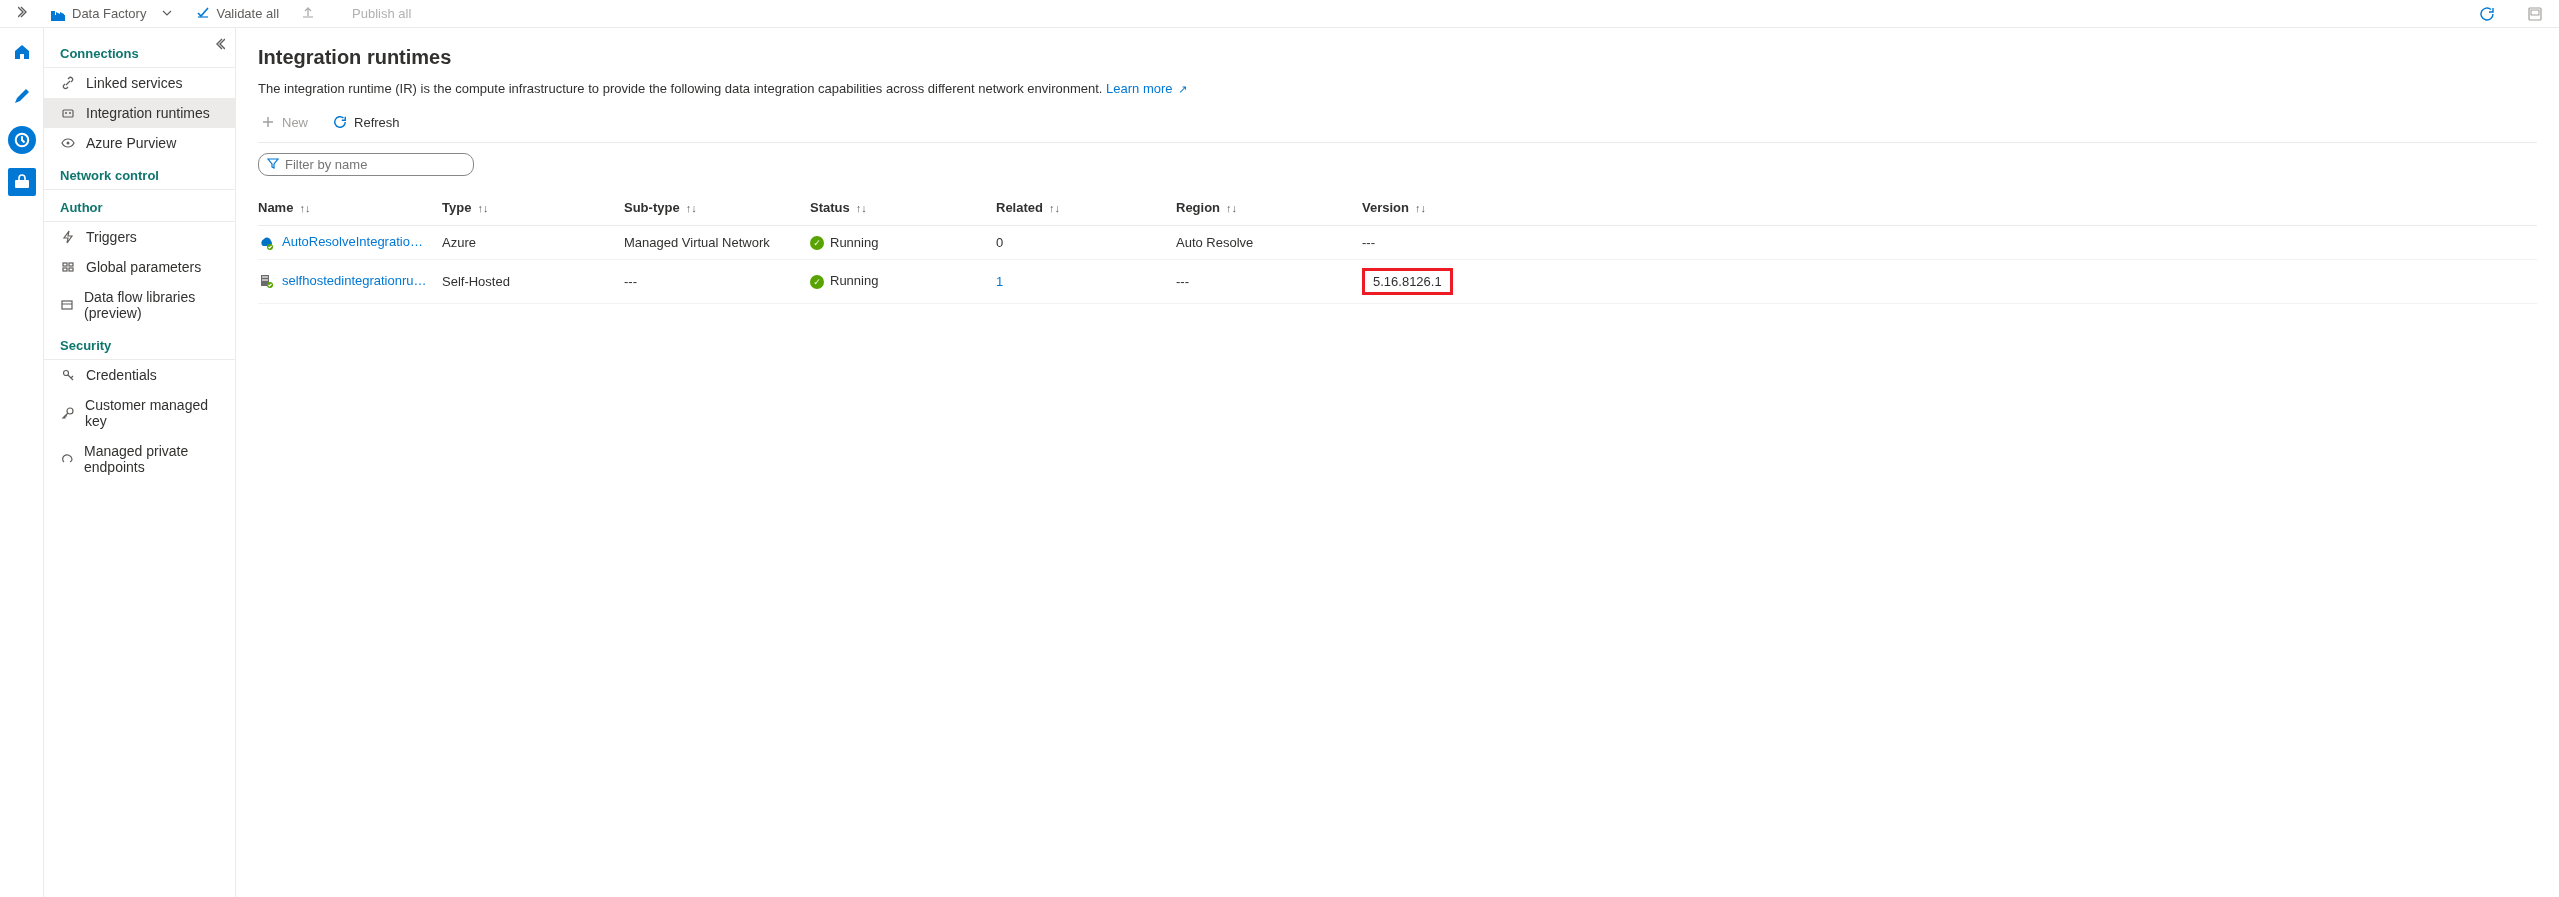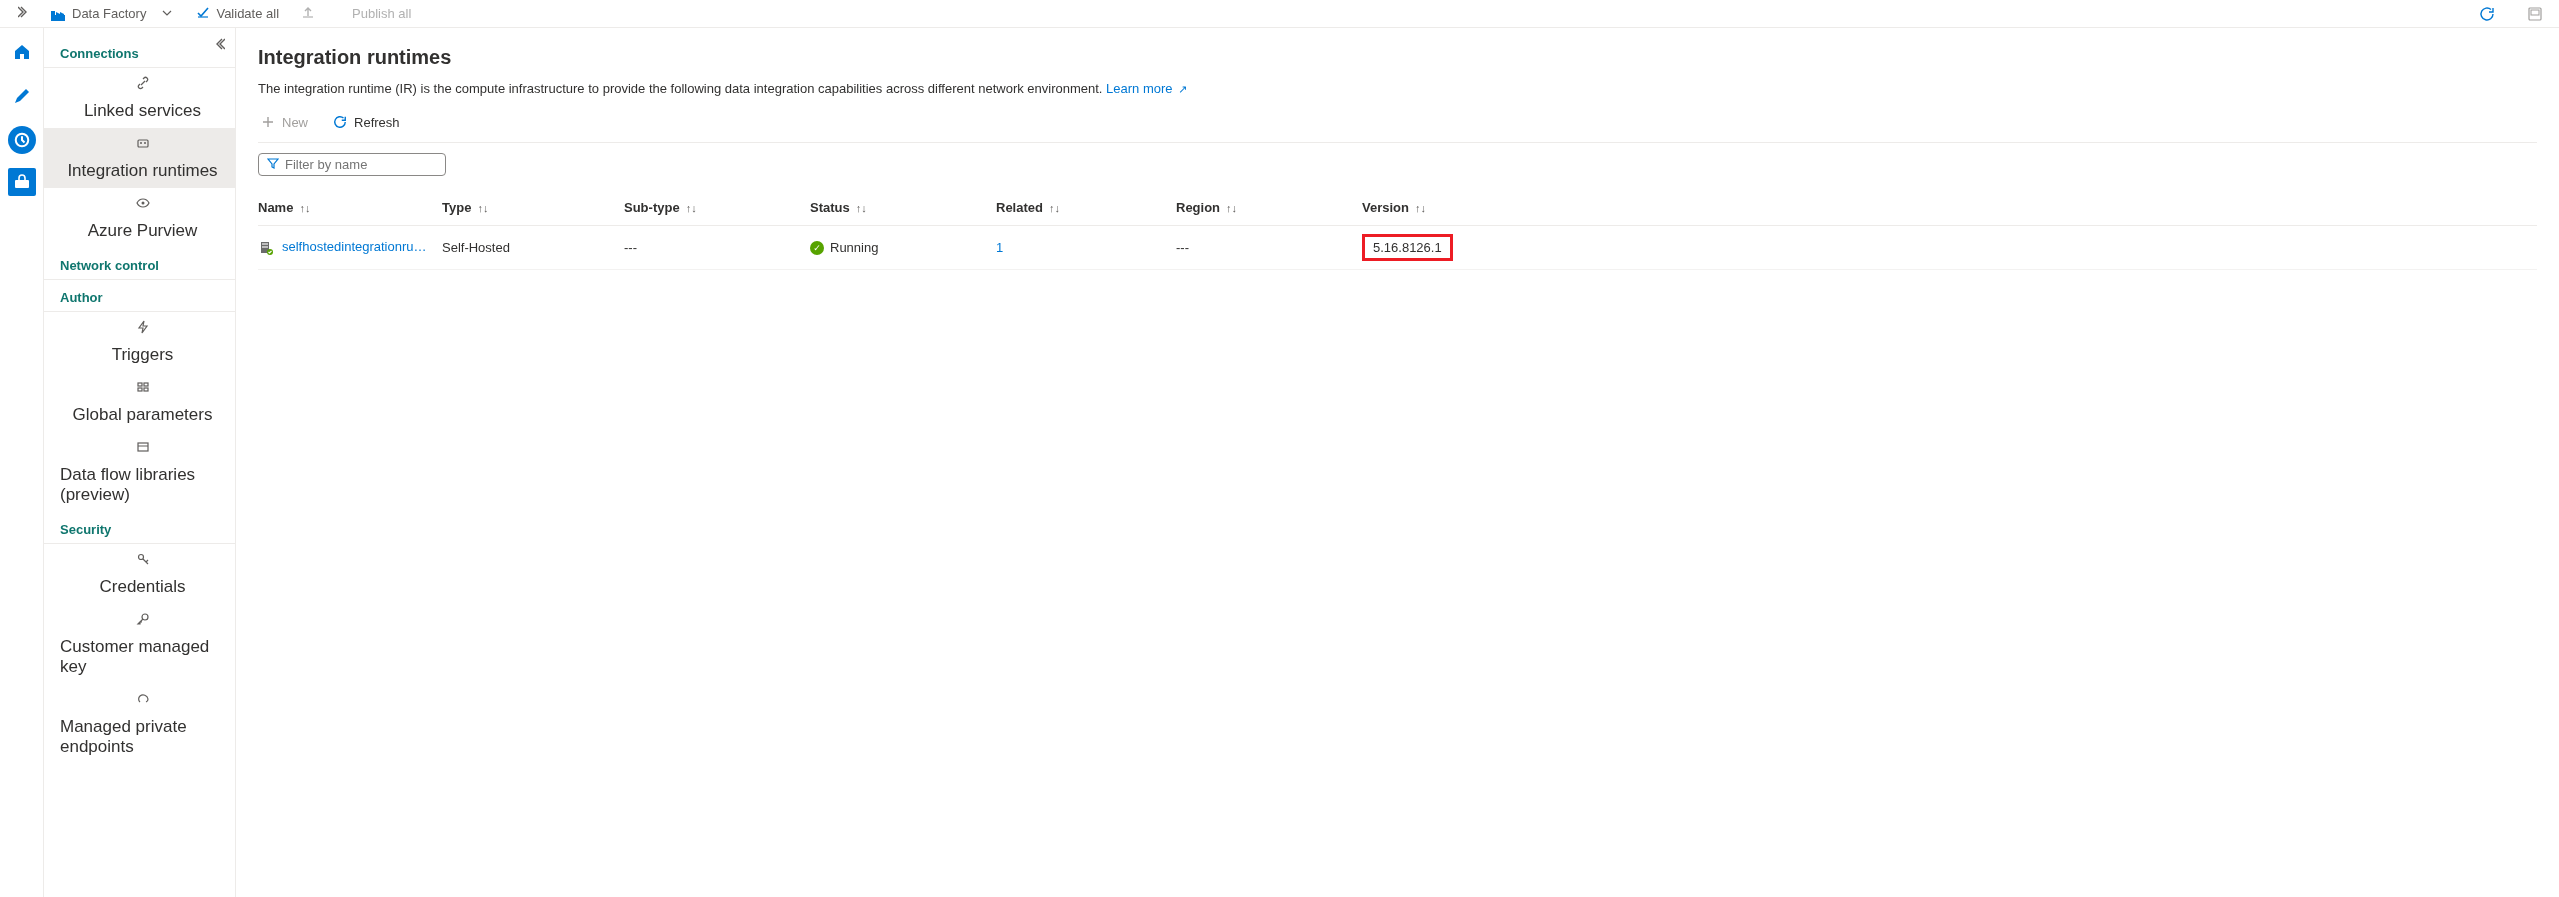--- a/index.html
+++ b/index.html
@@ -27,36 +27,36 @@
   .rail-btn.pencil { color: #0078d4; }
   .rail-btn.monitor-wrap { position: relative; }
   .rail-btn.toolbox { color: #fff; background: #0078d4; width: 28px; height: 28px; border-radius: 2px; }
   .monitor-bg { width: 28px; height: 28px; border-radius: 50%; background: #0078d4; display:flex; align-items:center; justify-content:center; color: #fff;}
   
   
   .sidebar { width: 192px; border-right: 1px solid #edebe9; padding-top: 8px; position: relative; }
   .sidebar .collapse { position: absolute; top: 10px; right: 10px; color: #605e5c; cursor: pointer; }
   .sidebar .group-title { padding: 10px 16px 6px 16px; font-size: 13px; font-weight: 600; color: #0f766e; border-bottom: 1px solid #edebe9; }
   .sidebar ul { list-style: none; }
-  .sidebar li { display: flex; align-items: center; gap: 10px; padding: 7px 10px 7px 16px; cursor: pointer; font-size: 17px; color: #323130; flex-direction: column; }
+  .sidebar li { display: flex; align-items: center; gap: 10px; padding: 7px 10px 7px 16px; cursor: pointer; font-size: 14px; color: #323130; }
   .sidebar li.active { background: #edebe9; }
   .sidebar li .ic { width: 16px; height: 16px; display: inline-flex; align-items:center; justify-content:center; color: #605e5c; }
   
   
   .main { flex: 1; padding: 18px 22px; overflow: auto; }
   .main h1 { font-size: 20px; font-weight: 600; margin-bottom: 12px; }
   .main .subtitle { font-size: 13px; color: #323130; margin-bottom: 14px; }
   .main .subtitle a { color: #0078d4; text-decoration: none; }
   .main .subtitle a .ext { font-size: 11px; margin-left: 2px; }
   .action-row { display: flex; align-items: center; gap: 20px; margin-bottom: 8px; }
   .action-row .btn { display: flex; align-items: center; gap: 6px; cursor: pointer; padding: 4px 2px; }
   .action-row .btn.disabled { color: #a19f9d; cursor: default; }
   .action-row .btn .ic { width: 16px; height: 16px; display:inline-flex; align-items:center; justify-content:center; }
   .divider { height: 1px; background: #edebe9; margin-bottom: 10px; }
-  .filter-box { display: inline-flex; align-items: center; border: 1px solid #8a8886; border-radius: 4px; padding: 3px 8px; width: 188px; margin-bottom: 14px; gap: 6px; }
+  .filter-box { display: inline-flex; align-items: center; border: 1px solid #8a8886; border-radius: 10px; padding: 3px 8px; width: 216px; margin-bottom: 14px; gap: 6px; }
   .filter-box input { border: none; outline: none; font-size: 13px; flex: 1; color: #323130; background: transparent; }
   .showing { font-size: 13px; color: #605e5c; margin-bottom: 8px; }
   
   table { width: 100%; border-collapse: collapse; table-layout: fixed; }
   th { text-align: left; font-weight: 600; font-size: 13px; padding: 10px 12px 10px 0; border-bottom: 1px solid #edebe9; }
   th .sort { color: #605e5c; font-size: 11px; margin-left: 6px; cursor: pointer; }
   td { font-size: 13px; padding: 8px 12px 8px 0; border-bottom: 1px solid #f3f2f1; vertical-align: middle; white-space: nowrap; overflow: hidden; text-overflow: ellipsis; }
   td.name { color: #0078d4; }
   td.name .ir-icon { width: 16px; height: 16px; display: inline-flex; align-items:center; justify-content:center; margin-right: 8px; vertical-align: middle; }
   td .status-dot { width: 14px; height: 14px; display: inline-flex; align-items:center; justify-content:center; background: #57a300; border-radius: 50%; color: #fff; font-size: 9px; margin-right: 6px; vertical-align: middle; }
@@ -313,20 +313,35 @@
           <th><span>Status</span><span class="sort">↑↓</span></th>
           <th><span>Related</span><span class="sort">↑↓</span></th>
           <th><span>Region</span><span class="sort">↑↓</span></th>
           <th><span>Version</span><span class="sort">↑↓</span></th>
         </tr>
       </thead>
       <tbody id="tbody">
           <tr>
             <td class="name"><span class="ir-icon">
                 <svg width="16" height="16" viewBox="0 0 16 16">
+                  <path d="M5 11a4 4 0 0 1 1-7 4 4 0 0 1 7 2 3 3 0 0 1-1 5" fill="#0072c6"></path>
+                  <circle cx="12" cy="12" r="3" fill="#57a300"></circle>
+                  <path d="M10.5 12l1 1 2-2" stroke="#fff" stroke-width="1.2" fill="none"></path>
+                </svg>
+              </span><span>AutoResolveIntegrationR...</span></td>
+            <td>Azure</td>
+            <td>Managed Virtual Network</td>
+            <td><span class="status-dot">✓</span>Running</td>
+            <td>0</td>
+            <td>Auto Resolve</td>
+            <td>---</td>
+          </tr>
+          <tr>
+            <td class="name"><span class="ir-icon">
+                <svg width="16" height="16" viewBox="0 0 16 16">
                   <rect x="3" y="2" width="8" height="11" fill="#6b6b6b"></rect>
                   <rect x="4" y="3" width="6" height="2" fill="#bfbfbf"></rect>
                   <rect x="4" y="6" width="6" height="2" fill="#bfbfbf"></rect>
                   <circle cx="12" cy="12" r="3" fill="#57a300"></circle>
                   <path d="M10.5 12l1 1 2-2" stroke="#fff" stroke-width="1.2" fill="none"></path>
                 </svg>
               </span><span>selfhostedintegrationrun...</span></td>
             <td>Self-Hosted</td>
             <td>---</td>
             <td><span class="status-dot">✓</span>Running</td>

